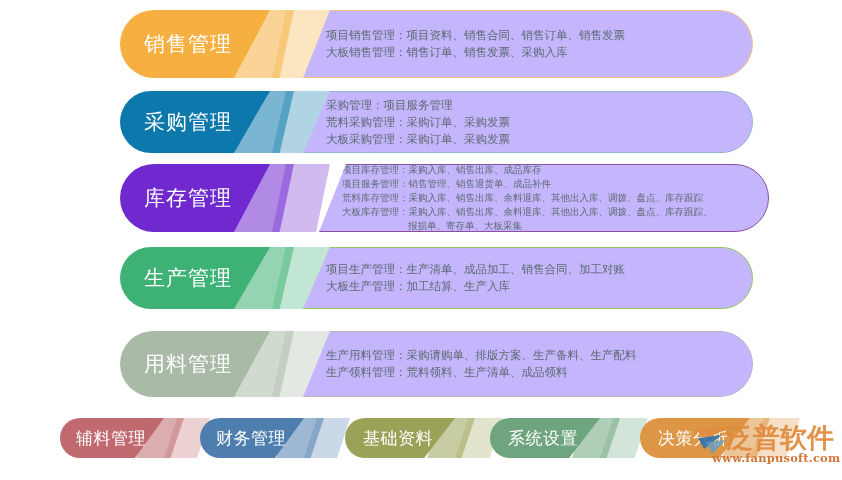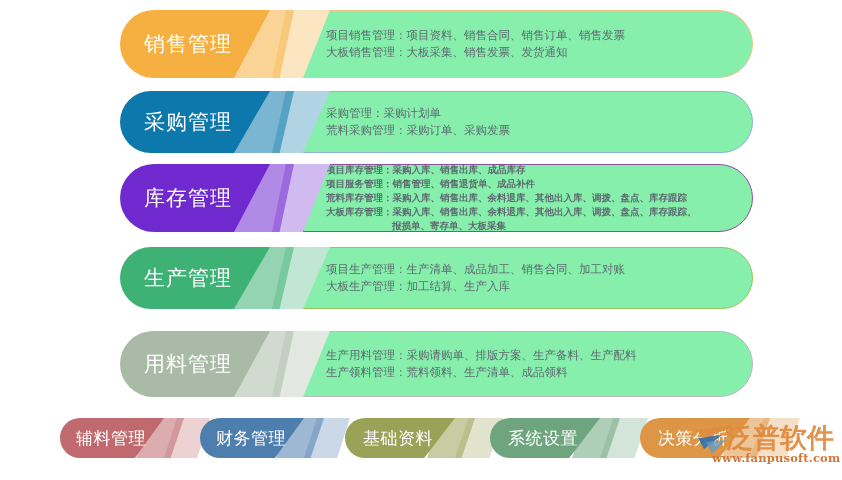--- a/index.html
+++ b/index.html
@@ -78,21 +78,21 @@
     letter-spacing: 1px;
     white-space: nowrap;
     z-index: 5;
   }
 
   
   .panel {
     position: absolute;
     top: 0;
     height: 100%;
-    background: #86efac;
+    background: #c4b5fd;
     border: 1px solid #cccccc;
     box-sizing: border-box;
   }
   .panel-lines {
     position: absolute;
     left: 0; top: 0; right: 0; bottom: 0;
     display: flex;
     flex-direction: column;
     justify-content: center;
     padding-left: 22px;
@@ -207,52 +207,53 @@
       <div class="label-shape">
         <div class="label-main" style="background: rgb(246, 176, 66);"></div>
         <div class="label-stripe1" style="background: rgb(246, 176, 66);"></div>
         <div class="label-stripe2" style="background: rgb(246, 176, 66);"></div>
       </div>
       <div class="label-text">销售管理</div>
     </div>
     <div class="panel" style="left: 303px; width: 450px; border-radius: 0px 34px 34px 0px; clip-path: polygon(6% 0px, 100% 0px, 100% 100%, 0px 100%); border-color: rgb(243, 194, 138);">
       <div class="panel-lines">
         <div class="panel-line">项目销售管理：项目资料、销售合同、销售订单、销售发票</div>
-        <div class="panel-line">大板销售管理：大板采集、销售发票、发货通知</div>
+        <div class="panel-line">大板销售管理：销售订单、销售发票、采购入库</div>
       </div>
     </div>
   </div>
 
   <div class="row" id="row-1" style="top:91px;height:62px;">
     <div class="label-wrap">
       <div class="label-shape">
         <div class="label-main" style="background: rgb(13, 120, 171);"></div>
         <div class="label-stripe1" style="background: rgb(13, 120, 171);"></div>
         <div class="label-stripe2" style="background: rgb(13, 120, 171);"></div>
       </div>
       <div class="label-text">采购管理</div>
     </div>
     <div class="panel" style="left: 303px; width: 450px; border-radius: 0px 31px 31px 0px; clip-path: polygon(6% 0px, 100% 0px, 100% 100%, 0px 100%); border-color: rgb(143, 180, 212);">
       <div class="panel-lines">
-        <div class="panel-line">采购管理：采购计划单</div>
+        <div class="panel-line">采购管理：项目服务管理</div>
         <div class="panel-line">荒料采购管理：采购订单、采购发票</div>
+        <div class="panel-line">大板采购管理：采购订单、采购发票</div>
       </div>
     </div>
   </div>
 
   <div class="row" id="row-2" style="top:164px;height:68px;">
     <div class="label-wrap">
       <div class="label-shape">
         <div class="label-main" style="background: rgb(111, 41, 207);"></div>
         <div class="label-stripe1" style="background: rgb(111, 41, 207);"></div>
         <div class="label-stripe2" style="background: rgb(111, 41, 207);"></div>
       </div>
       <div class="label-text">库存管理</div>
     </div>
-    <div class="panel dense" style="left: 303px; width: 450px; border-radius: 0px 34px 34px 0px; clip-path: polygon(6% 0px, 100% 0px, 100% 100%, 0px 100%); border-color: rgb(142, 78, 158); font-weight: bold;">
+    <div class="panel dense" style="left: 319px; width: 450px; border-radius: 0px 34px 34px 0px; clip-path: polygon(6% 0px, 100% 0px, 100% 100%, 0px 100%); border-color: rgb(142, 78, 158);">
       <div class="panel-lines">
         <div class="panel-line">项目库存管理：采购入库、销售出库、成品库存</div>
         <div class="panel-line">项目服务管理：销售管理、销售退货单、成品补件</div>
         <div class="panel-line">荒料库存管理：采购入库、销售出库、余料退库、其他出入库、调拨、盘点、库存跟踪</div>
         <div class="panel-line">大板库存管理：采购入库、销售出库、余料退库、其他出入库、调拨、盘点、库存跟踪、</div>
         <div class="panel-line indent">报损单、寄存单、大板采集</div>
       </div>
     </div>
   </div>
 

